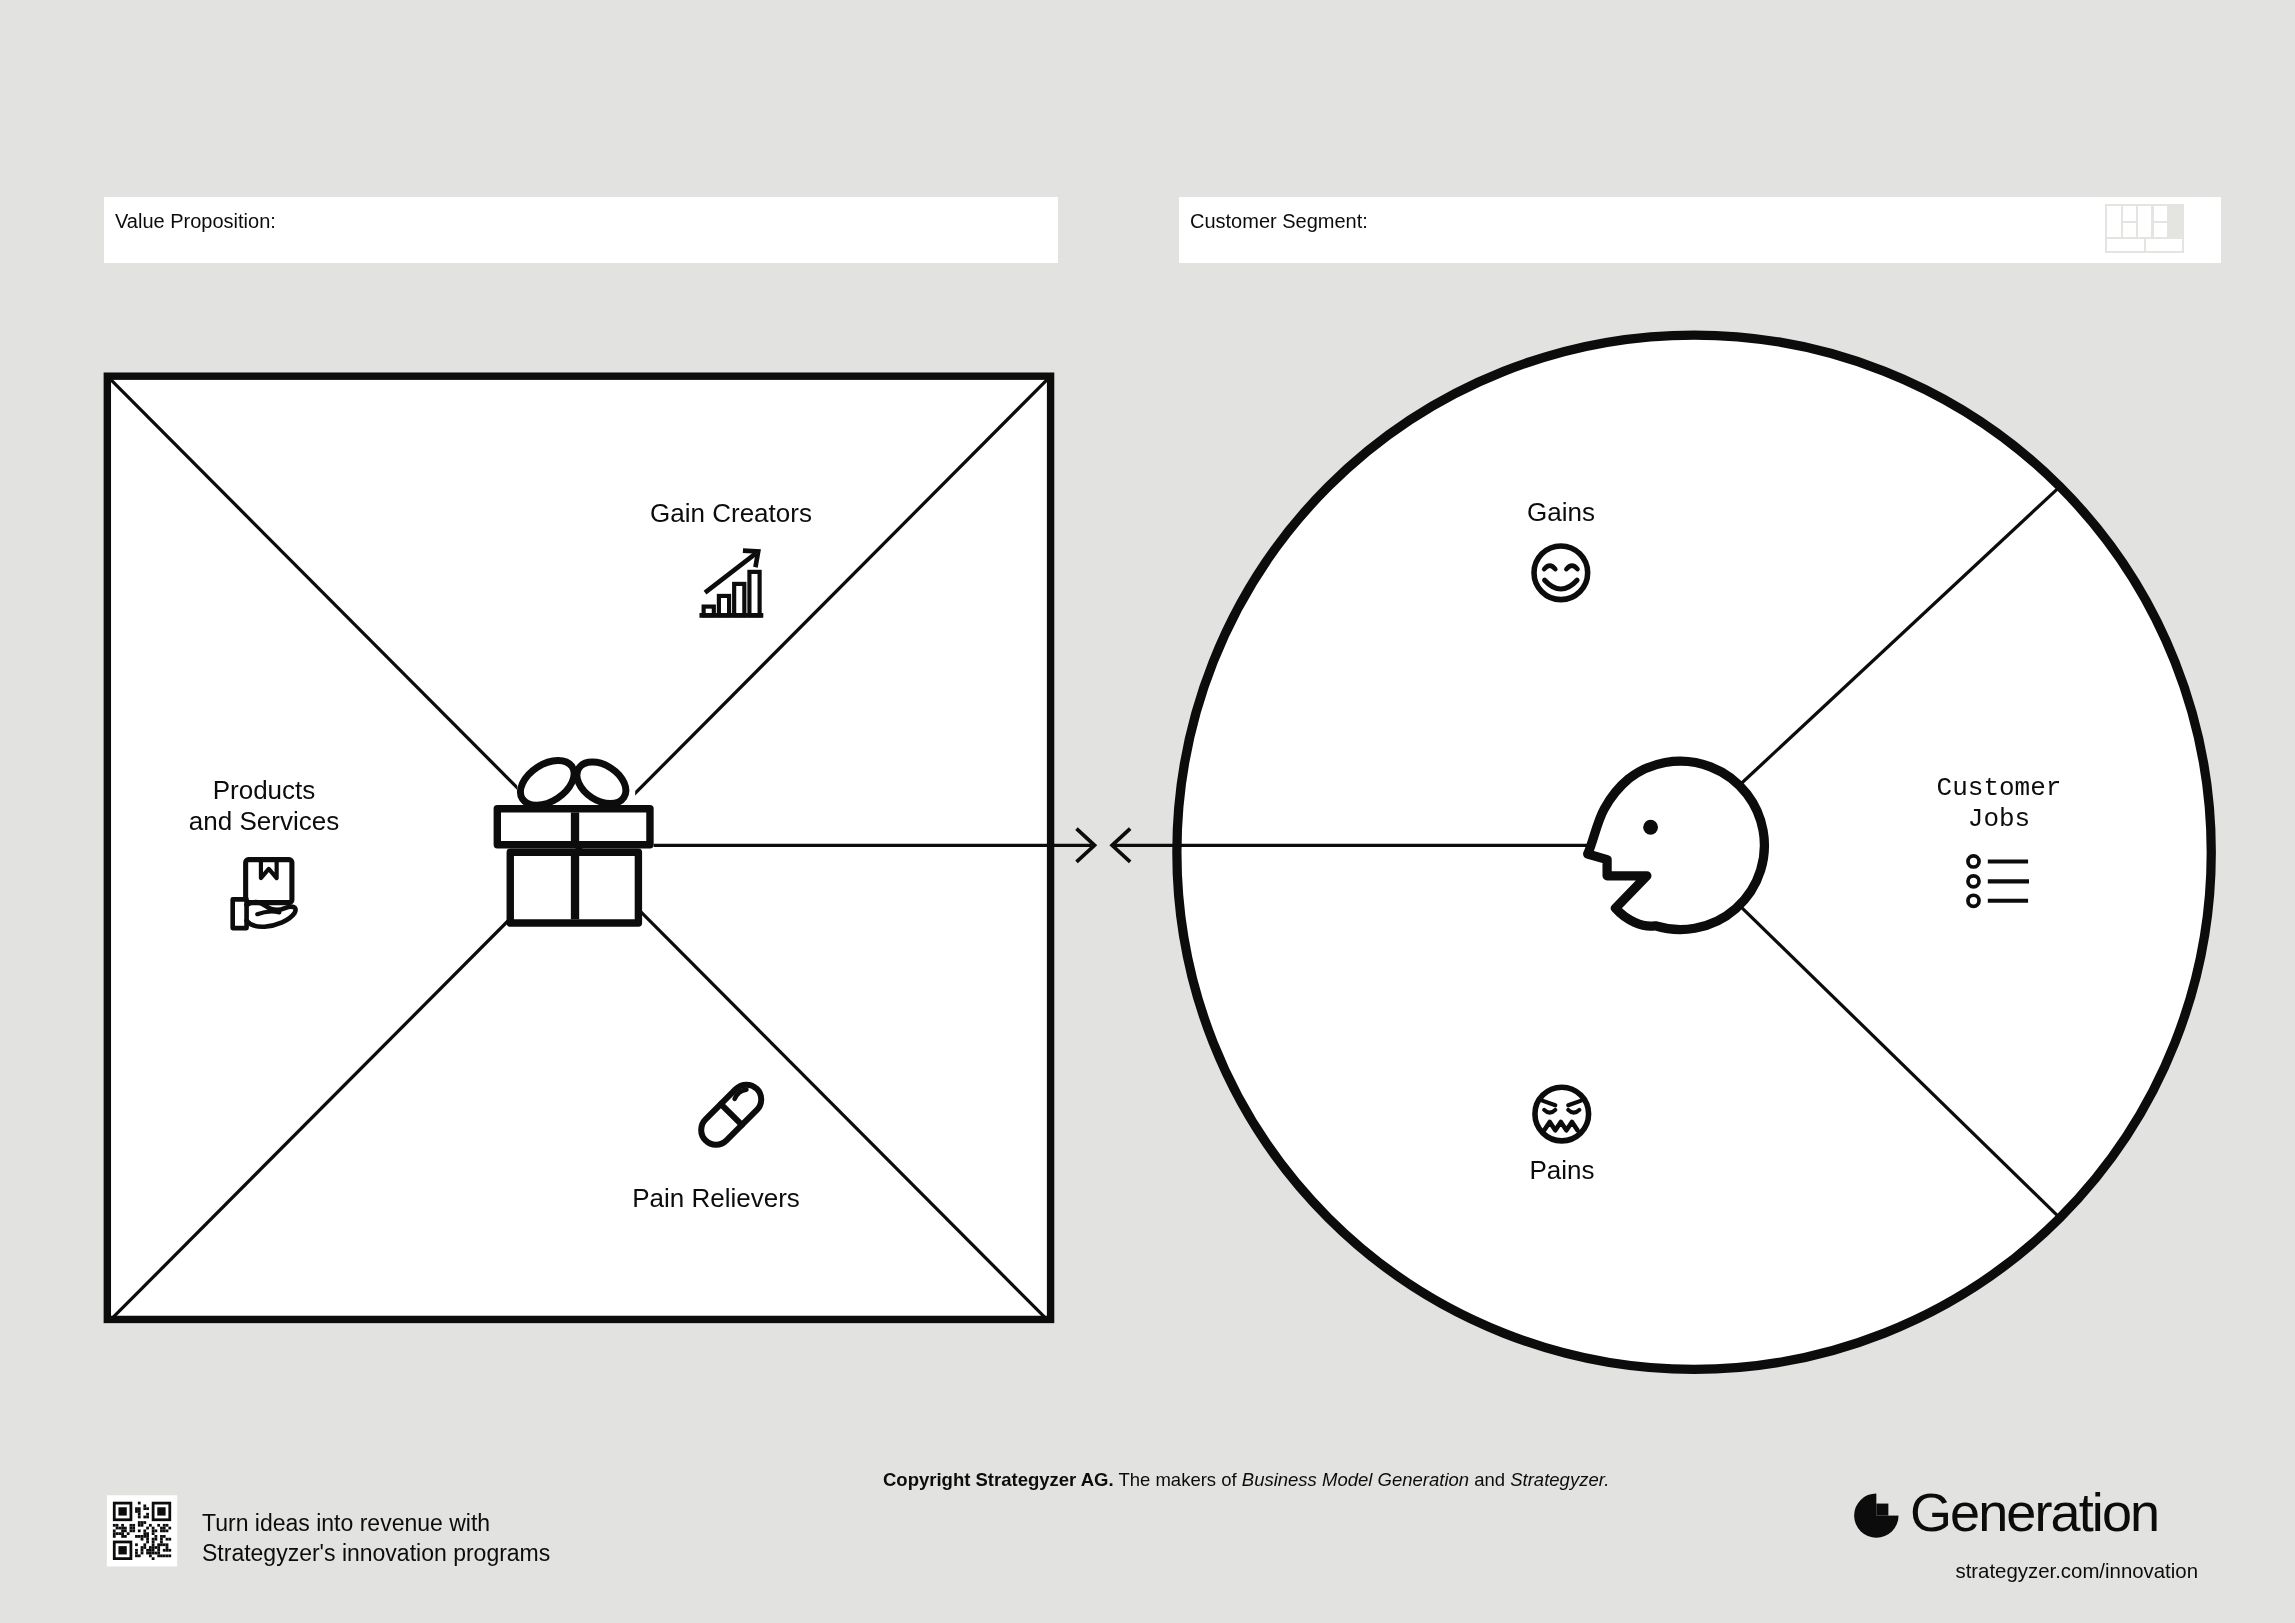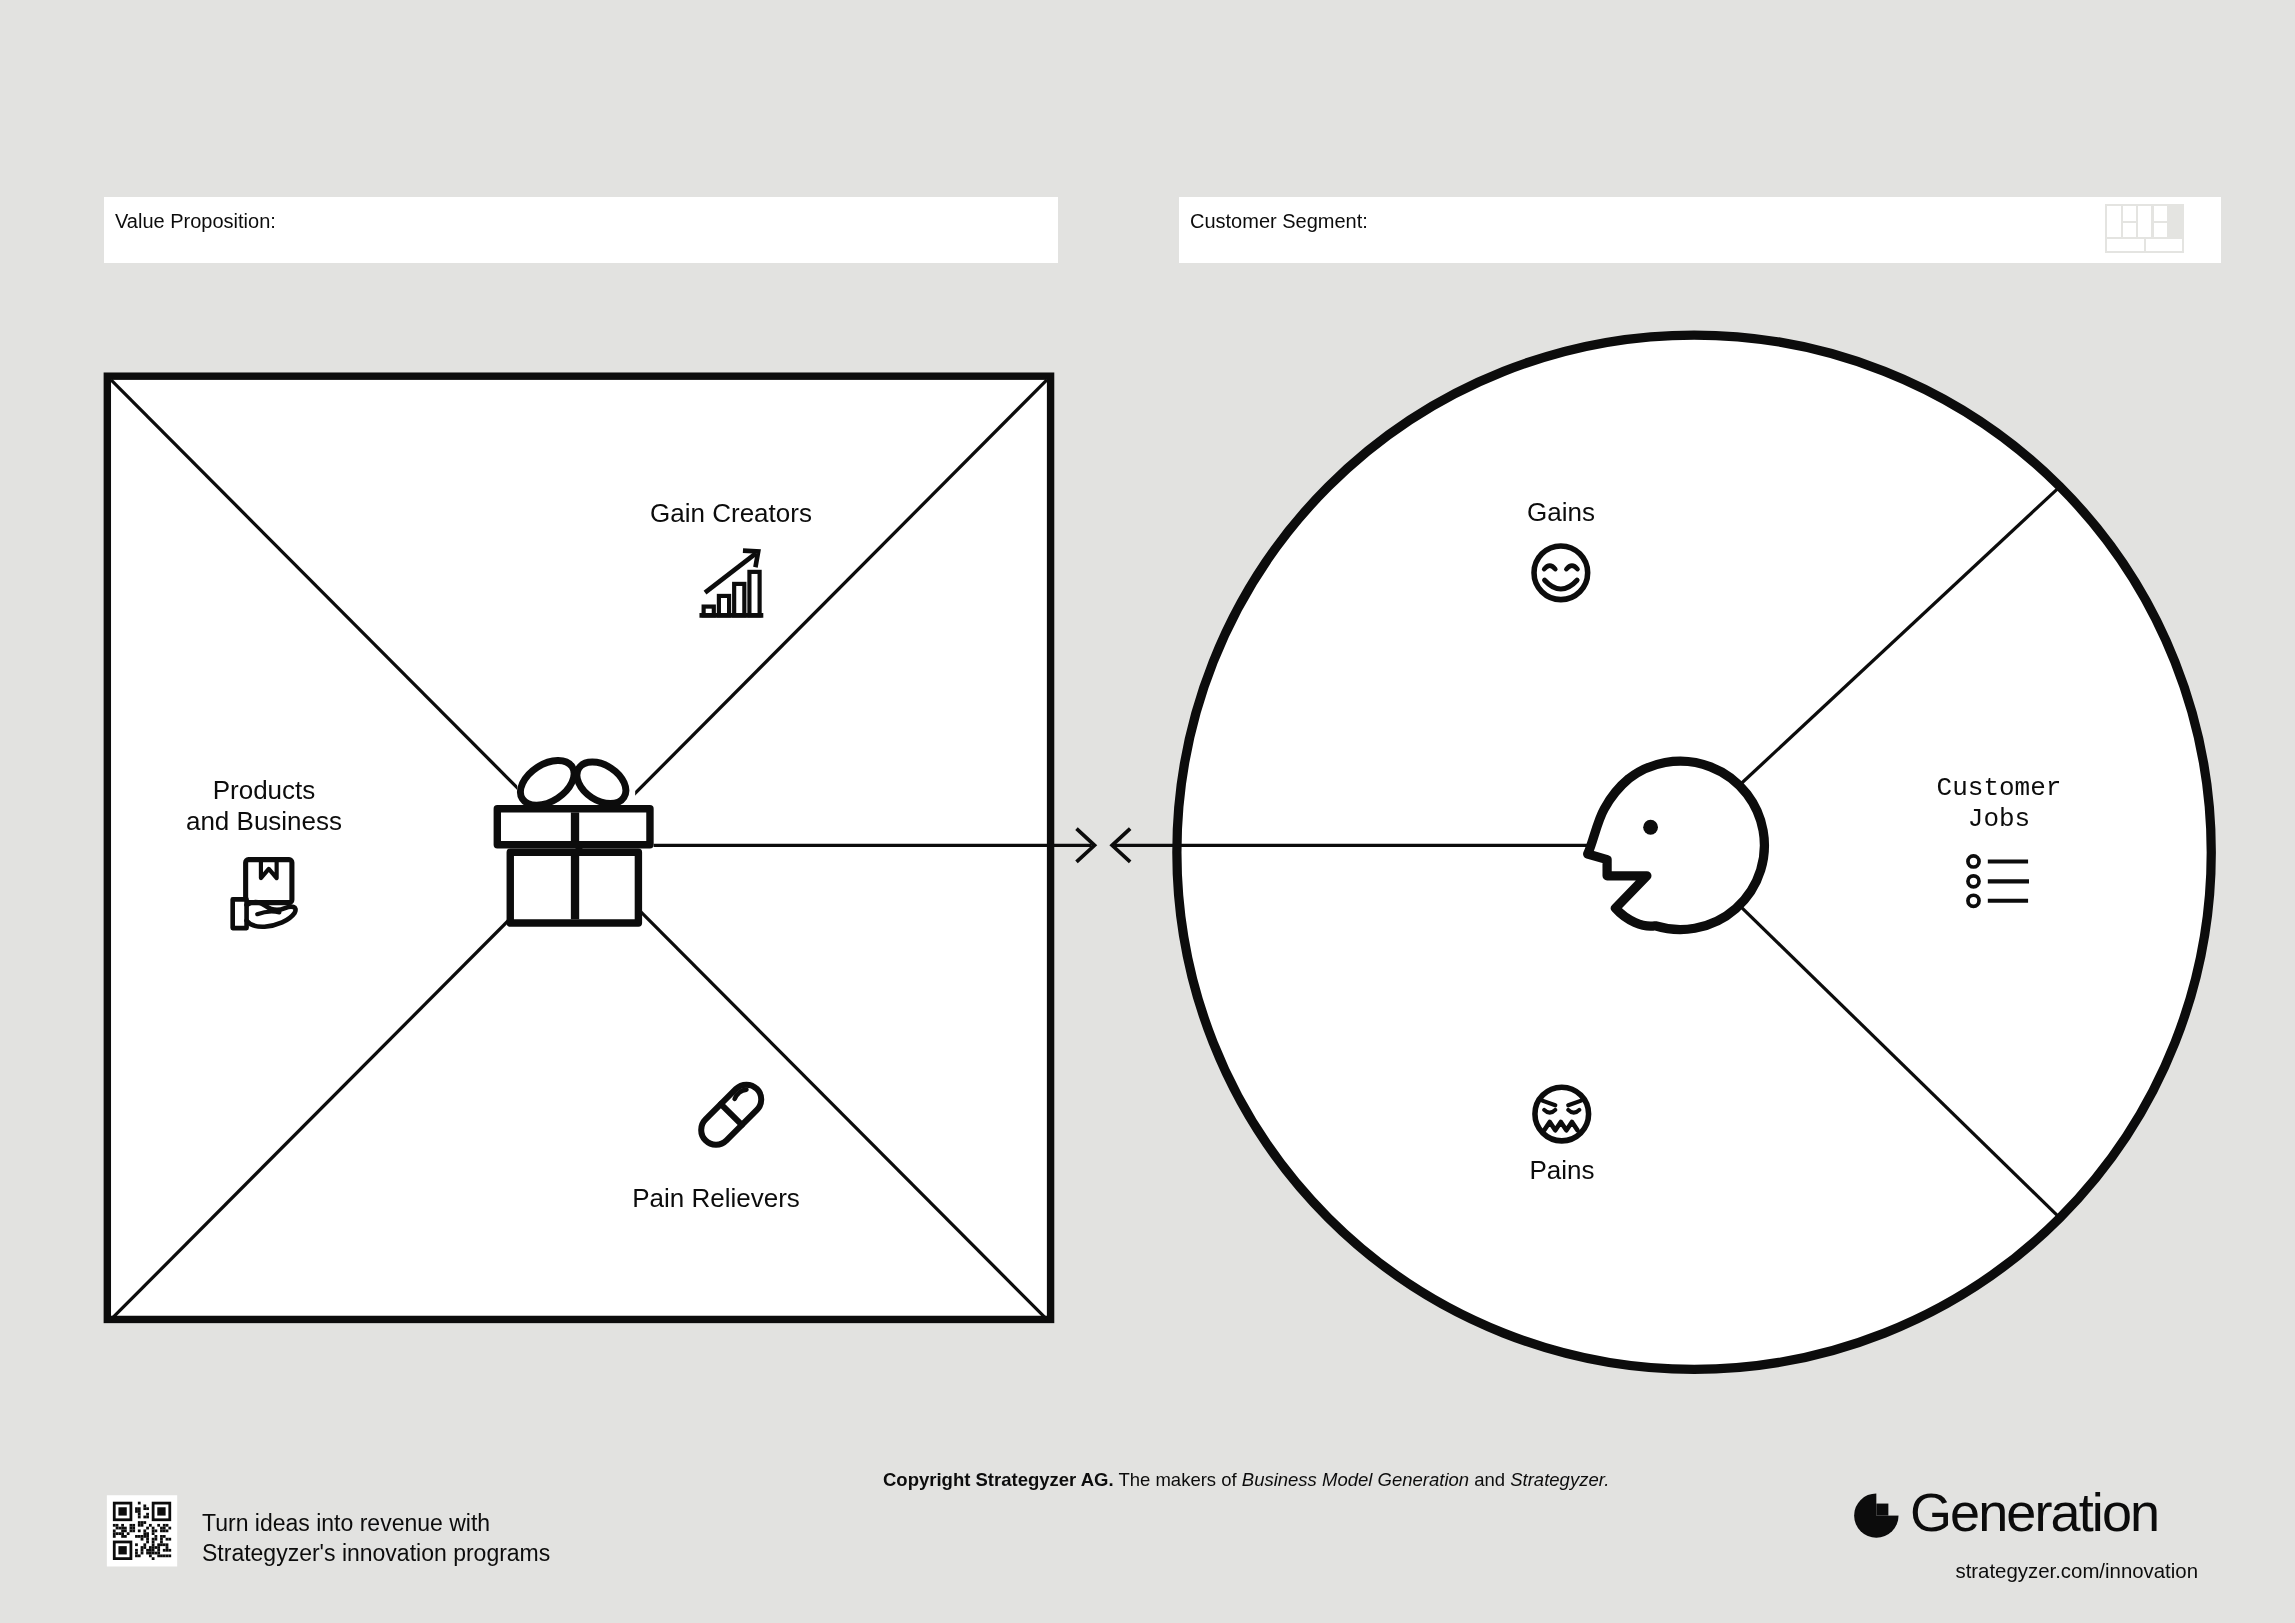--- a/index.html
+++ b/index.html
@@ -312,21 +312,21 @@
       <div class="cell bmc-c4b"></div>
       <div class="cell bmc-bl"></div>
       <div class="cell bmc-br"></div>
     </div>
   </div>
 
   <div id="label-gain-creators" class="zone-label">Gain Creators</div>
 
   <div id="label-products" class="zone-label">
     <span style="display:block">Products</span>
-    <span style="display:block">and Business</span>
+    <span style="display:block">and Services</span>
   </div>
 
   <div id="label-pain-relievers" class="zone-label">Pain Relievers</div>
 
   <div id="label-gains" class="zone-label">Gains</div>
 
   <div id="label-customer-jobs" class="zone-label">
     <span style="display:block">Customer</span>
     <span style="display:block">Jobs</span>
   </div>

